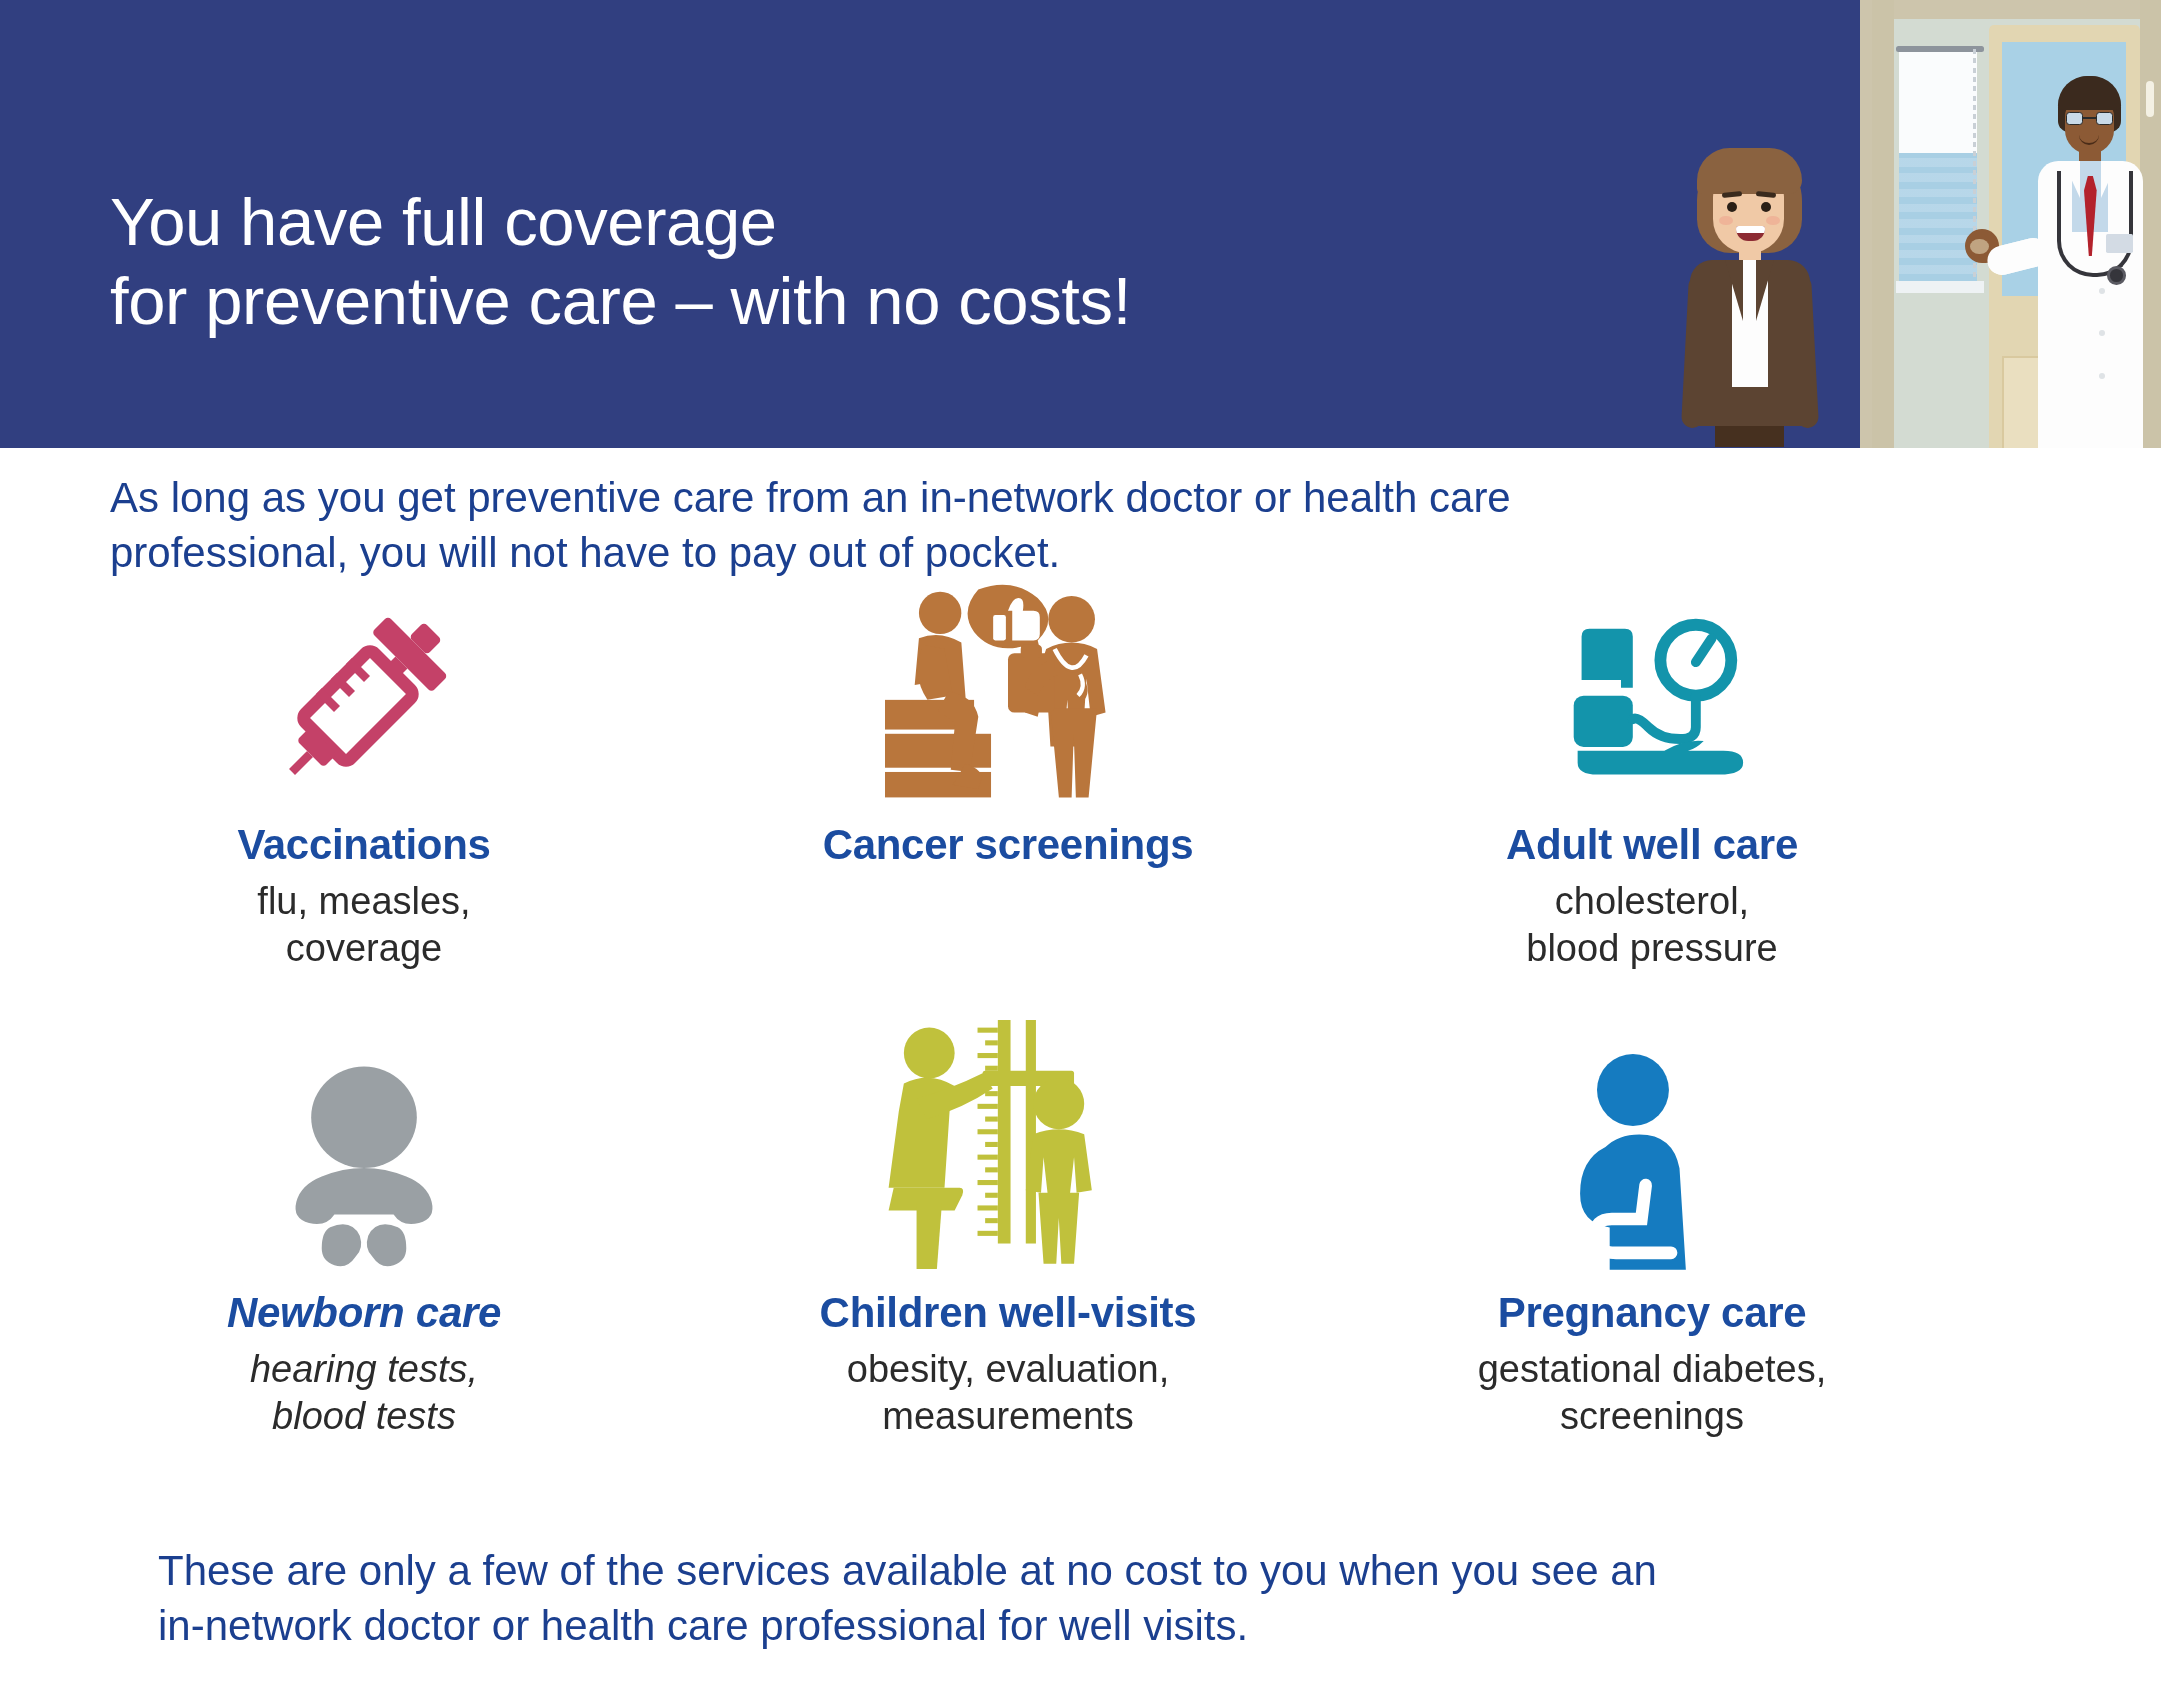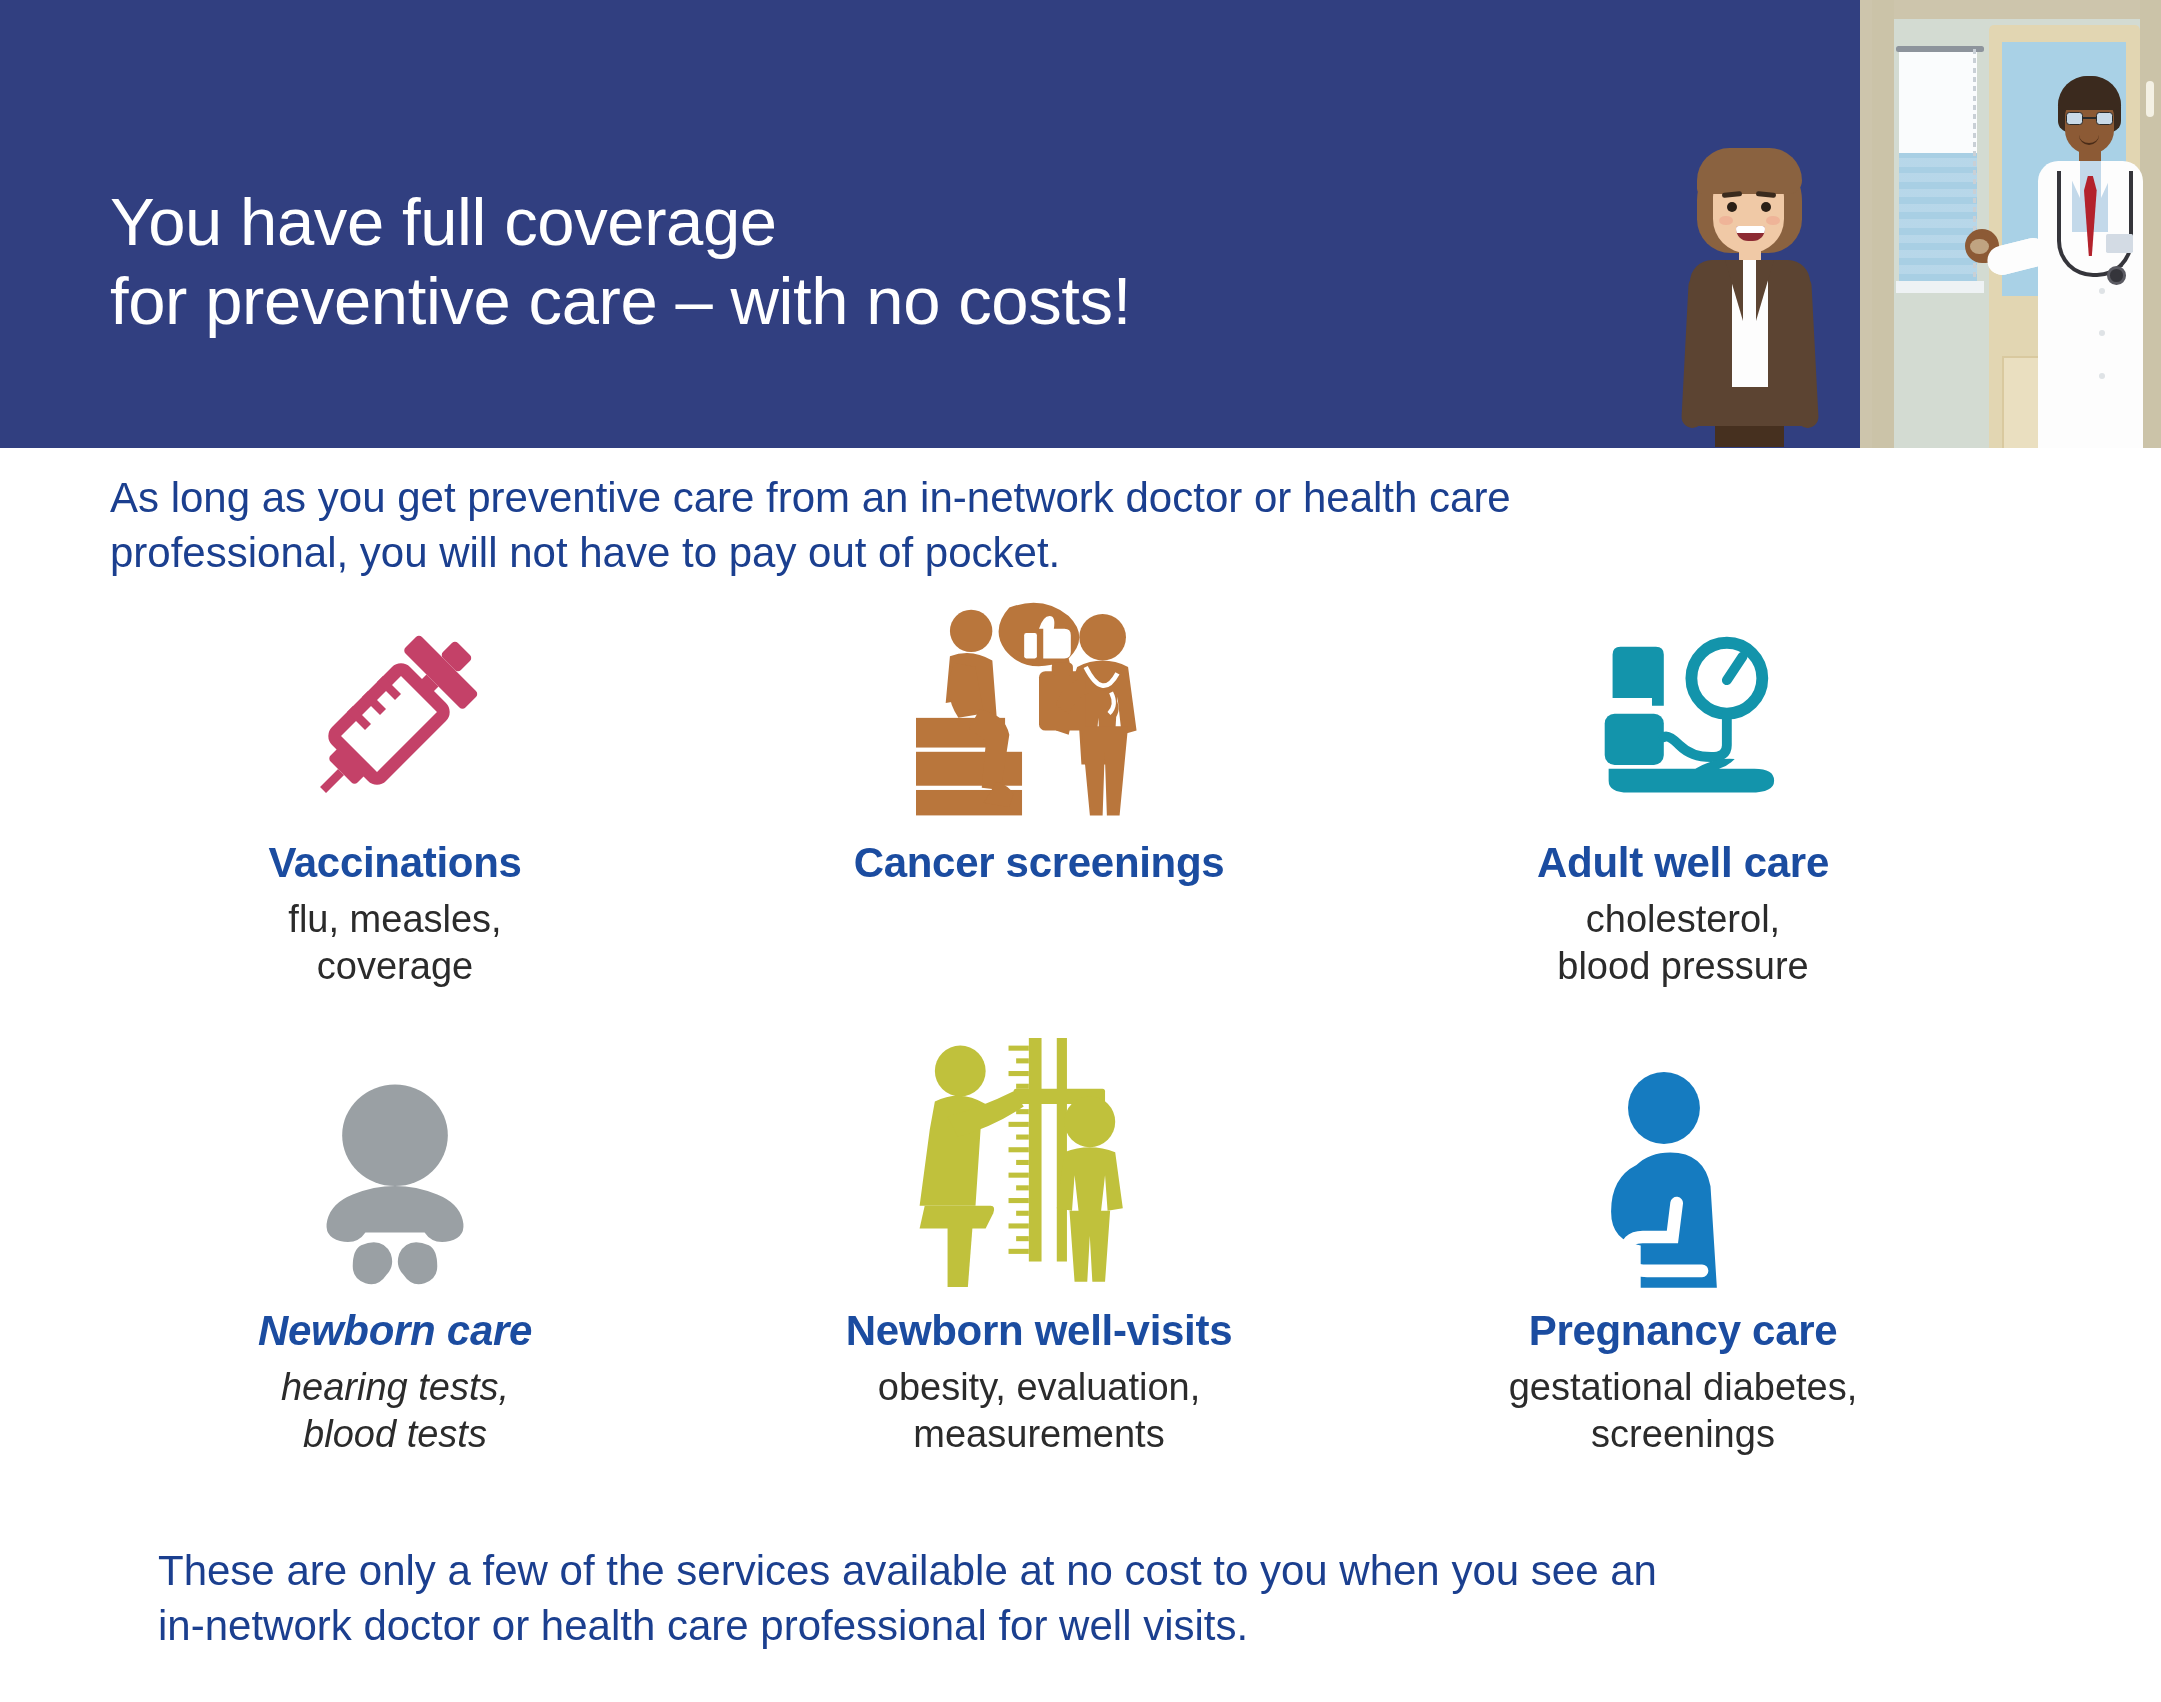--- a/index.html
+++ b/index.html
@@ -141,23 +141,22 @@
     width: 1737px;
     color: #1b3f8f;
     font-size: 42px;
     line-height: 1.30;
     white-space: pre-line;
   }
 
   
   .grid {
     position: absolute;
-    left: 0; top: 587px;
+    left: 0; top: 569px;
     width: 1974px;
-    padding-left: 31px;
   }
   .row { display: flex; }
   .card {
     width: 661px;
     display: flex;
     flex-direction: column;
     align-items: center;
   }
   .card.c1 { margin-left: 42px; }
   .row2 .card.c1 { margin-left: 42px; font-style: italic; }
@@ -411,21 +410,21 @@
             <path d="M14 72 l10 0 -2 26 -8 0 z"></path>
 
             <path d="M14 31 q14 -4 26 -10 l4 6 q-12 8 -26 12 z"></path>
 
             <circle cx="70" cy="33" r="10"></circle>
             <path d="M60 45 q10 -4 20 0 l3 22 -6 1 -1 -14 -2 18 -8 0 -2 -18 -1 14 -6 -1 z"></path>
             <path d="M62 68 l16 0 l-2 28 -5 0 -1 -18 -1 18 -5 0 z"></path>
           </g>
         </svg>
       </div>
-      <div class="card-title">Newborn well-visits</div>
+      <div class="card-title">Children well-visits</div>
       <div class="card-desc">obesity, evaluation,
 measurements</div>
     </div>
 
     <div class="card c3">
       <div class="icon-wrap">
         <svg width="170" height="220" viewBox="0 0 80 104">
           <g fill="#157bc0">
             <circle cx="31" cy="17" r="17"></circle>
             <path d="M34 38 q16 0 19 16 l3 48 -36 0 l0 -20 q-14 -2 -14 -16 q0 -16 12 -22 q6 -6 16 -6 z"></path>

